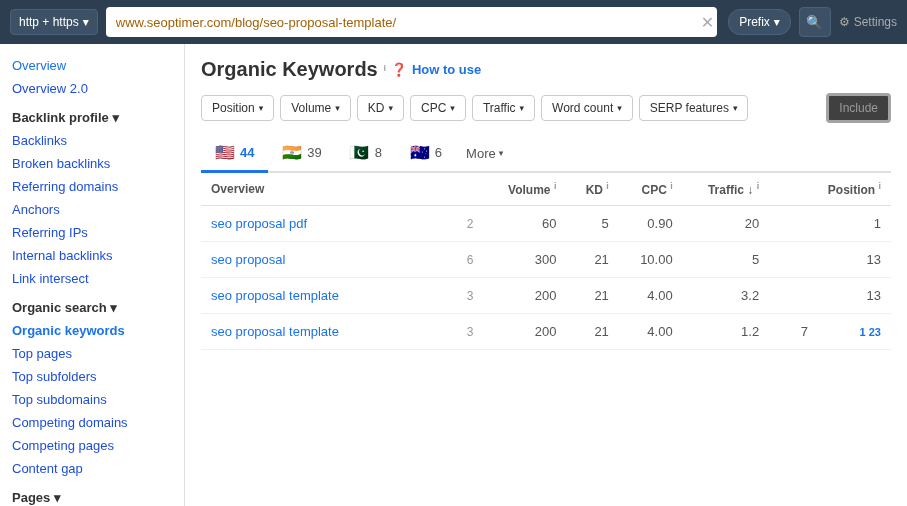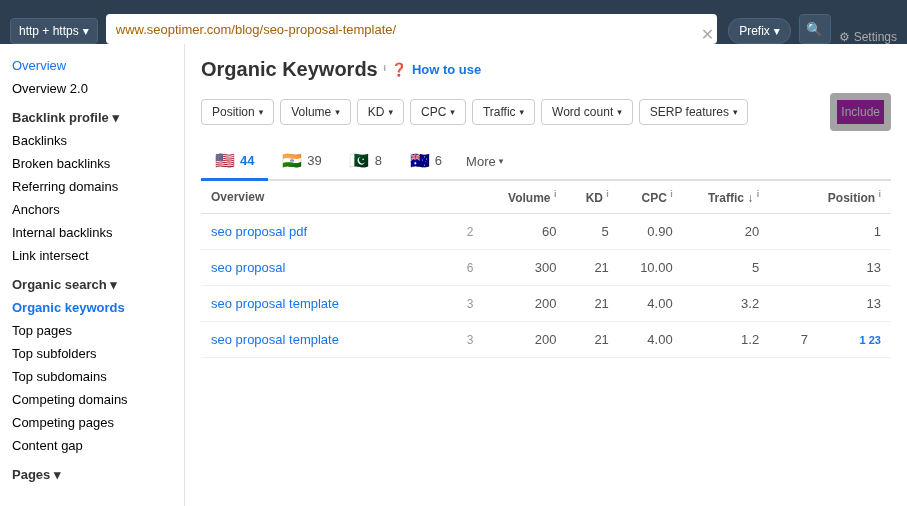--- a/index.html
+++ b/index.html
@@ -3,21 +3,21 @@
   <meta charset="utf-8">
   <style>
     * { box-sizing: border-box; margin: 0; padding: 0; }
     body { font-family: Arial, sans-serif; font-size: 13px; background: #fff; color: #333; overflow: hidden; width: 907px; height: 506px; }
 
     
     .top-bar {
       background: #2c3e50;
       height: 44px;
       display: flex;
-      align-items: flex-end;
+      align-items: center;
       padding: 0 10px;
       gap: 8px;
     }
     .protocol-dropdown {
       background: #3d5166;
       color: #fff;
       border: 1px solid #4a6278;
       border-radius: 4px;
       padding: 5px 8px;
       font-size: 12px;
@@ -103,21 +103,21 @@
       cursor: pointer;
       color: #333;
     }
     .sidebar-item.section-title {
       font-weight: bold;
       color: #333;
       cursor: default;
       margin-top: 6px;
     }
     .sidebar-item.link {
-      color: #000000;
+      color: #1d4ed8;
       cursor: pointer;
     }
     .sidebar-item.active {
       color: #1a73e8;
       font-weight: bold;
     }
 
     
     .content {
       flex: 1;
@@ -162,24 +162,24 @@
       border-radius: 4px;
       padding: 5px 10px;
       font-size: 12px;
       cursor: pointer;
       display: flex;
       align-items: center;
       gap: 4px;
       color: #333;
     }
     .include-btn {
-      background: #701a75;
-      border: 7px solid #a3a3a3;
+      background: #404040;
+      border: 3px solid #a3a3a3;
       border-radius: 4px;
-      padding: 5px 4px;
+      padding: 5px 10px;
       font-size: 12px;
       cursor: pointer;
       color: #999;
       margin-left: auto;
     }
 
     
     .country-tabs {
       display: flex;
       align-items: center;
@@ -275,20 +275,21 @@
 <div class="main-layout">
 
   <div class="sidebar">
     <div class="sidebar-item section-link" style="color:#1a73e8">Overview</div>
     <div class="sidebar-item link">Overview 2.0</div>
     <div class="sidebar-item section-title">Backlink profile ▾</div>
     <div class="sidebar-item link">Backlinks</div>
     <div class="sidebar-item link">Broken backlinks</div>
     <div class="sidebar-item link">Referring domains</div>
     <div class="sidebar-item link">Anchors</div>
+    <div class="sidebar-item link">Referring IPs</div>
     <div class="sidebar-item link">Internal backlinks</div>
     <div class="sidebar-item link">Link intersect</div>
     <div class="sidebar-item section-title">Organic search ▾</div>
     <div class="sidebar-item link active" style="color:#1a73e8;font-weight:bold">Organic keywords</div>
     <div class="sidebar-item link">Top pages</div>
     <div class="sidebar-item link">Top subfolders</div>
     <div class="sidebar-item link">Top subdomains</div>
     <div class="sidebar-item link">Competing domains</div>
     <div class="sidebar-item link">Competing pages</div>
     <div class="sidebar-item link">Content gap</div>

